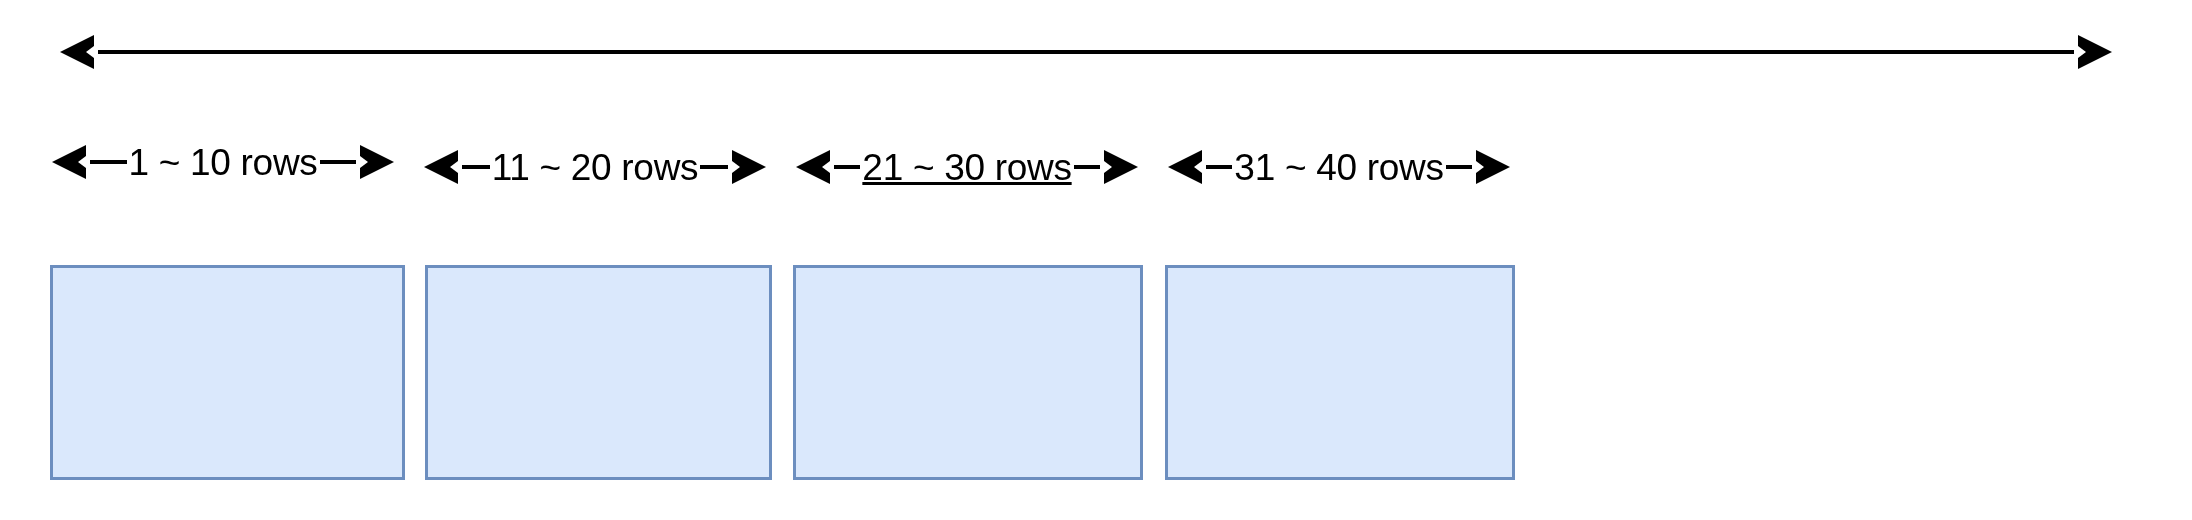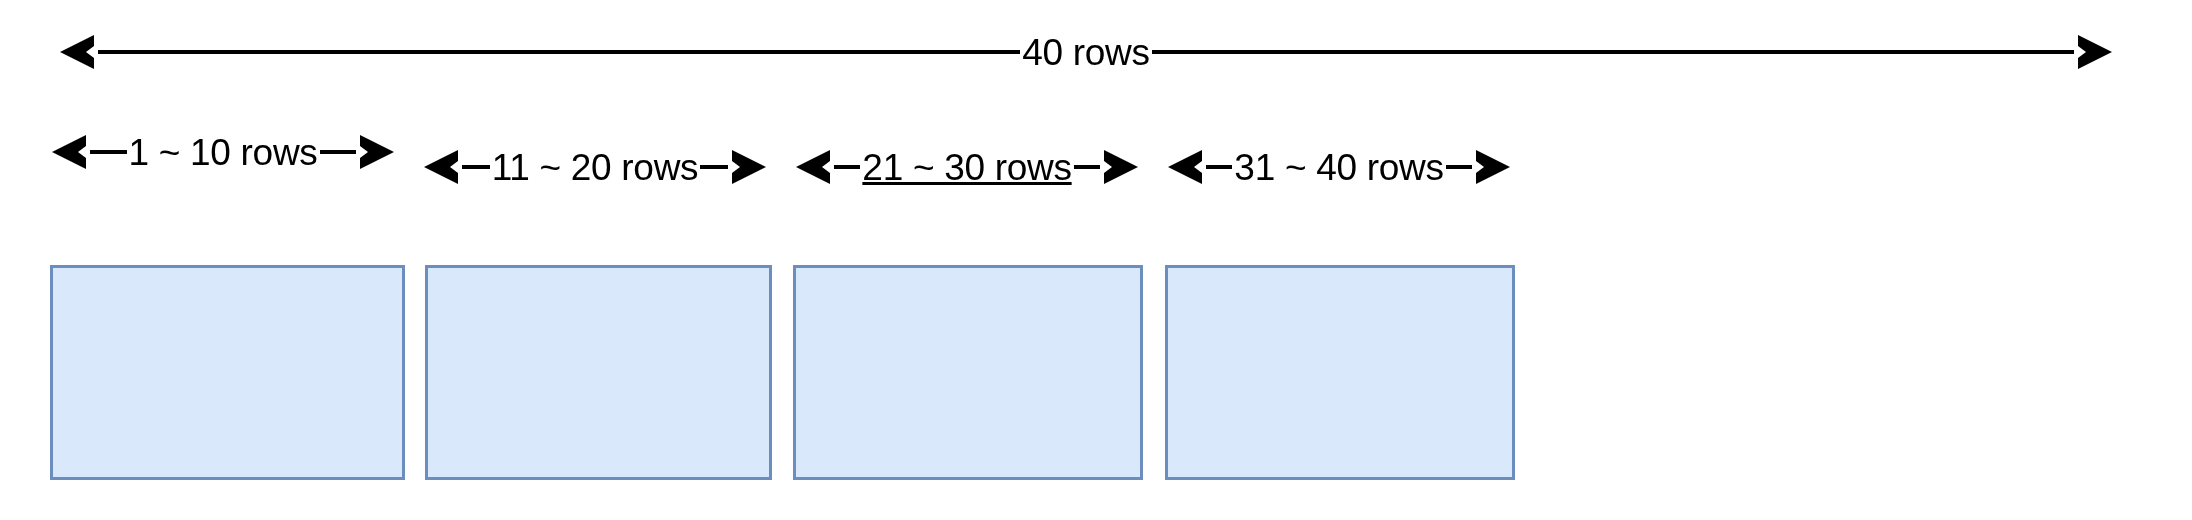--- a/index.html
+++ b/index.html
@@ -101,27 +101,26 @@
 </style>
 </head>
 <body>
 
 <div id="canvas">
 
   <div class="dim-row" id="total-arrow-row" style="left: 60px; top: 30px; width: 2052px;">
     <div class="dim-arrow">
       <span class="head-left"></span>
       <span class="shaft"></span>
-      <span class="dim-label">40 rows</span>
       <span class="shaft"></span>
       <span class="head-right"></span>
     </div>
   </div>
 
-  <div class="dim-row" id="seg-arrow-0" style="left: 52px; top: 130px; width: 342px;">
+  <div class="dim-row" id="seg-arrow-0" style="left: 52px; top: 140px; width: 342px;">
     <div class="dim-arrow">
       <span class="head-left"></span>
       <span class="shaft"></span>
       <span class="dim-label">1 ~ 10 rows</span>
       <span class="shaft"></span>
       <span class="head-right"></span>
     </div>
   </div>
 
   <div class="dim-row" id="seg-arrow-1" style="left: 424px; top: 145px; width: 342px; text-align: center;">

